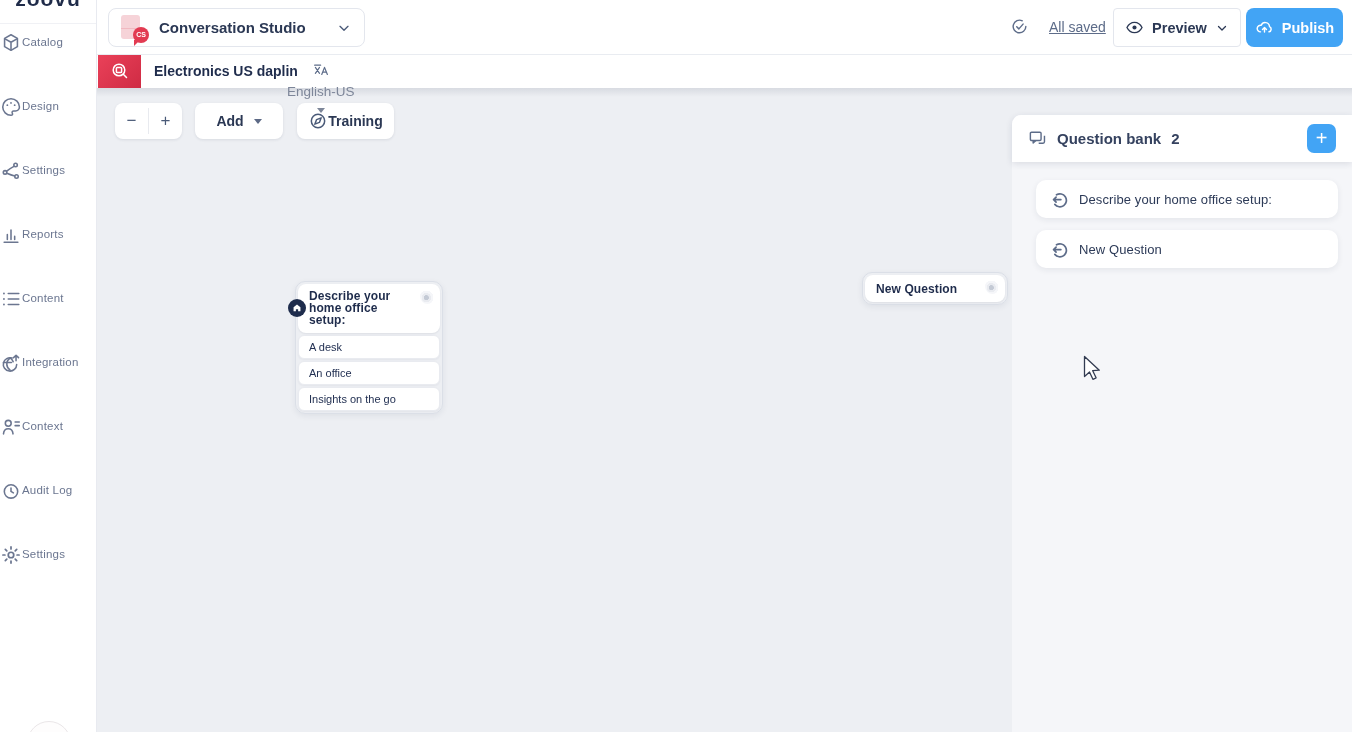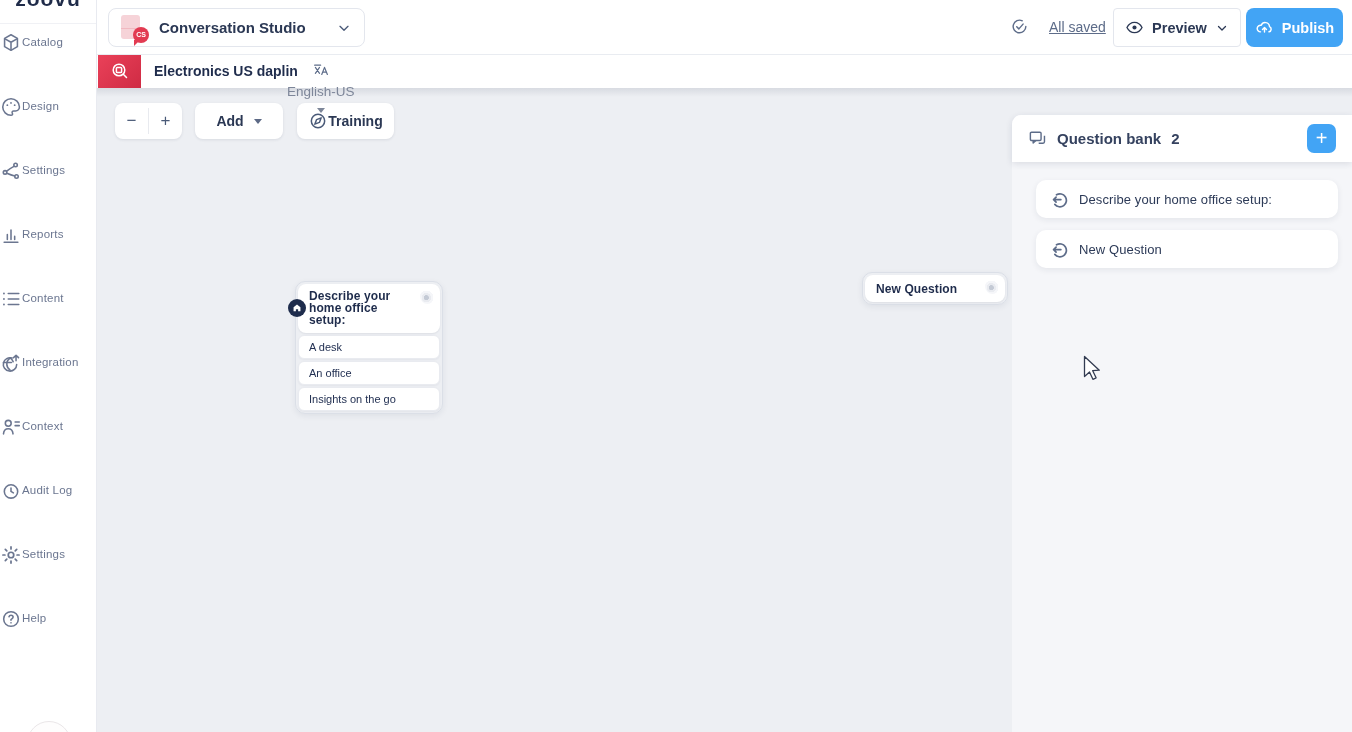--- a/index.html
+++ b/index.html
@@ -232,30 +232,20 @@
     <div class="nav-item">
       <span class="nav-ico">
         <svg width="22" height="22" viewBox="0 0 24 24" fill="none" stroke="currentColor" stroke-width="1.9" stroke-linecap="round">
             <circle cx="12" cy="12" r="3"></circle>
             <path d="M12 3.2v2.2M12 18.6v2.2M3.2 12h2.2M18.6 12h2.2M5.8 5.8l1.6 1.6M16.6 16.6l1.6 1.6M18.2 5.8l-1.6 1.6M7.4 16.6l-1.6 1.6"></path>
           </svg>
       </span>
       <span class="nav-label">Settings</span>
     </div>
 
-    <div class="nav-item">
-      <span class="nav-ico">
-        <svg width="22" height="22" viewBox="0 0 24 24" fill="none" stroke="currentColor" stroke-width="1.7" stroke-linecap="round">
-            <circle cx="12" cy="12" r="8"></circle>
-            <path d="M9.8 9.6A2.3 2.3 0 0 1 12 7.9c1.3 0 2.3.9 2.3 2 0 1.4-1.4 1.7-2.3 2.6v.9"></path>
-            <circle cx="12" cy="16.2" r="0.9" fill="currentColor" stroke="none"></circle>
-          </svg>
-      </span>
-      <span class="nav-label">Help</span>
-    </div>
   </div>
   <div class="avatar-stub"></div>
 </div>
 
 <div class="topbar">
   <div class="app-switcher">
     <span class="app-ico">
       <span class="app-doc"></span>
       <span class="app-badge">CS</span>
     </span>

